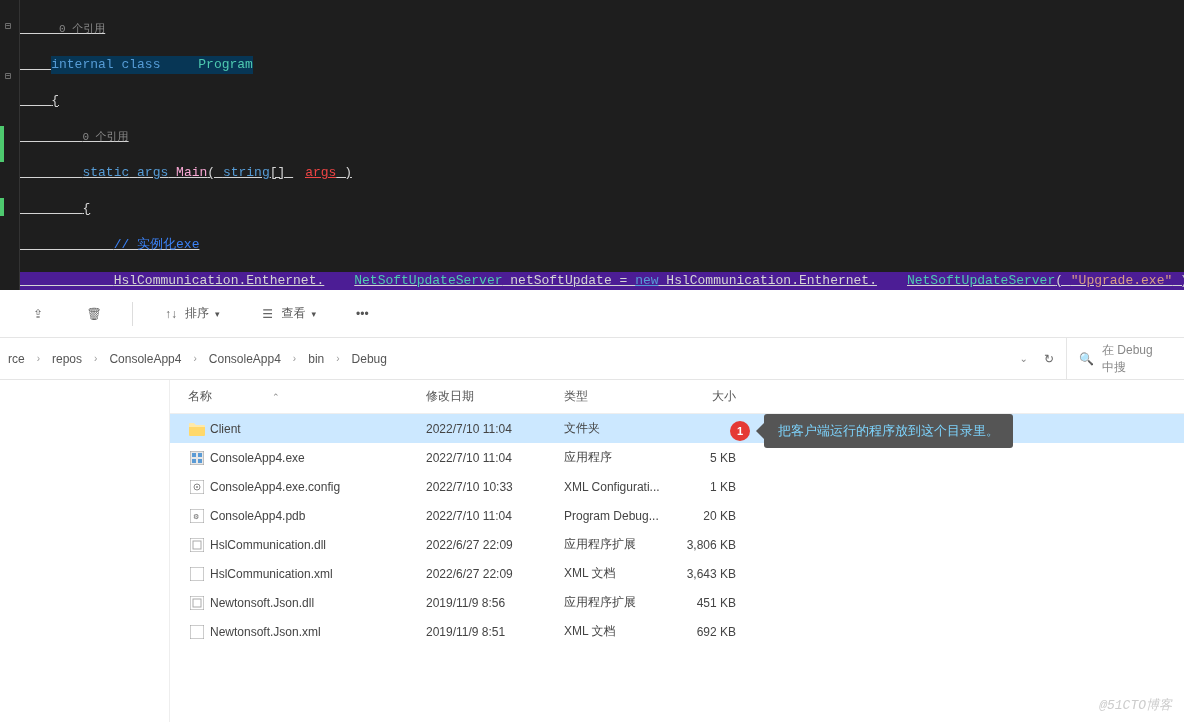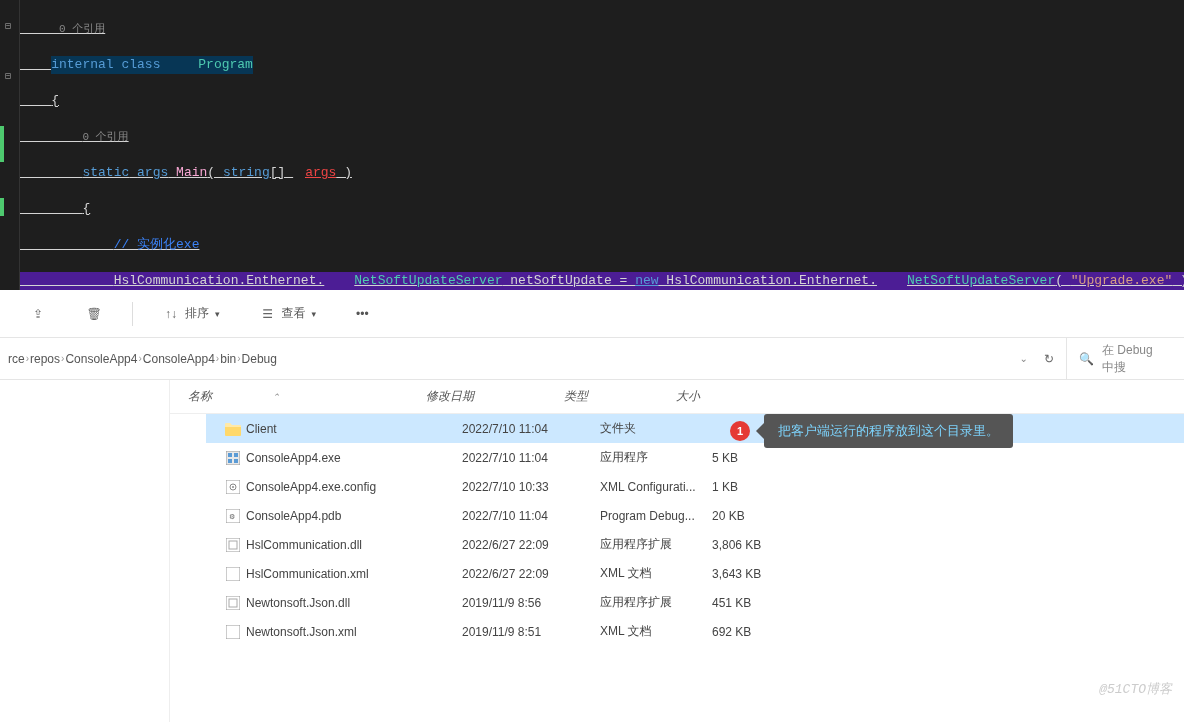--- a/index.html
+++ b/index.html
@@ -25,47 +25,47 @@
 .codelens { color: #888; font-size: 11px; }
 
 
 .explorer { background: #fff; font-family: 'Segoe UI', sans-serif; font-size: 12px; color: #333; }
 .toolbar { height: 48px; border-bottom: 1px solid #e5e5e5; display: flex; align-items: center; padding: 0 20px; gap: 20px; }
 .toolbar-btn { padding: 6px 10px; display: flex; align-items: center; gap: 6px; color: #555; cursor: pointer; }
 .toolbar-sep { width: 1px; height: 24px; background: #ddd; }
 .icon-sm { width: 16px; height: 16px; display: inline-flex; align-items: center; justify-content: center; color: #666; }
 
 .addr-bar { height: 42px; border-bottom: 1px solid #e5e5e5; display: flex; align-items: center; padding: 0 8px; gap: 4px; }
-.breadcrumb { display: flex; align-items: center; gap: 1px; flex: 1; color: #555; }
+.breadcrumb { display: flex; align-items: center; gap: 12px; flex: 1; color: #555; }
 .crumb { cursor: pointer; }
 .crumb-sep { color: #999; font-size: 10px; }
 .addr-right { display: flex; align-items: center; gap: 16px; padding-right: 8px; }
 .search-box { border-left: 1px solid #e5e5e5; height: 42px; display: flex; align-items: center; padding: 0 12px; gap: 8px; width: 110px; color: #888; }
 
 .file-list { display: flex; }
 .side-spacer { width: 170px; border-right: 1px solid #eee; height: 400px; }
 .list-main { flex: 1; position: relative; }
-.list-header { display: flex; padding: 8px 16px 8px 18px; border-bottom: 1px solid #eee; color: #555; font-size: 12px; font-style: italic; }
+.list-header { display: flex; padding: 8px 16px 8px 18px; border-bottom: 1px solid #eee; color: #555; font-size: 12px; }
 .col-name { width: 238px; }
 .col-date { width: 138px; }
 .col-type { width: 112px; }
-.col-size { width: 60px; }
+.col-size { width: 60px; text-align: right; }
 .sort-arrow { font-size: 9px; color: #888; margin-left: 60px; }
 
-.file-row { display: flex; padding: 5px 0 5px 18px; align-items: center; height: 29px; font-size: 12px; color: #444; margin-left: 36px; }
+.file-row { display: flex; padding: 5px 0 5px 18px; align-items: center; height: 29px; font-size: 12px; color: #444; }
 .file-row.selected { background: #cce8ff; }
 .file-icon { width: 18px; height: 16px; margin-right: 4px; display: inline-flex; align-items: center; justify-content: center; }
 .file-name { width: 216px; }
 
 .callout { position: absolute; display: flex; align-items: center; }
 .callout-badge { width: 20px; height: 20px; border-radius: 50%; background: #e53935; color: #fff; font-size: 11px; display: flex; align-items: center; justify-content: center; font-weight: bold; }
 .callout-arrow { width: 0; height: 0; border-top: 8px solid transparent; border-bottom: 8px solid transparent; border-right: 8px solid #555; margin-left: 6px; }
 .callout-box { background: #555; color: #7dd3fc; padding: 8px 14px; border-radius: 3px; font-size: 13px; }
 
-.watermark { position: absolute; right: 12px; bottom: 24px; color: #ccc; font-size: 13px; font-style: italic; }
+.watermark { position: absolute; right: 12px; bottom: 8px; color: #ccc; font-size: 13px; font-style: italic; }
 </style>
 </head>
 <body>
 
 <div class="editor">
   <div class="gutter">
     <span class="fold-minus" style="top:20px">⊟</span>
     <span class="fold-minus" style="top:70px">⊟</span>
     <div class="green-bar" style="top:126px;height:36px"></div>
     <div class="green-bar" style="top:198px;height:18px"></div>

